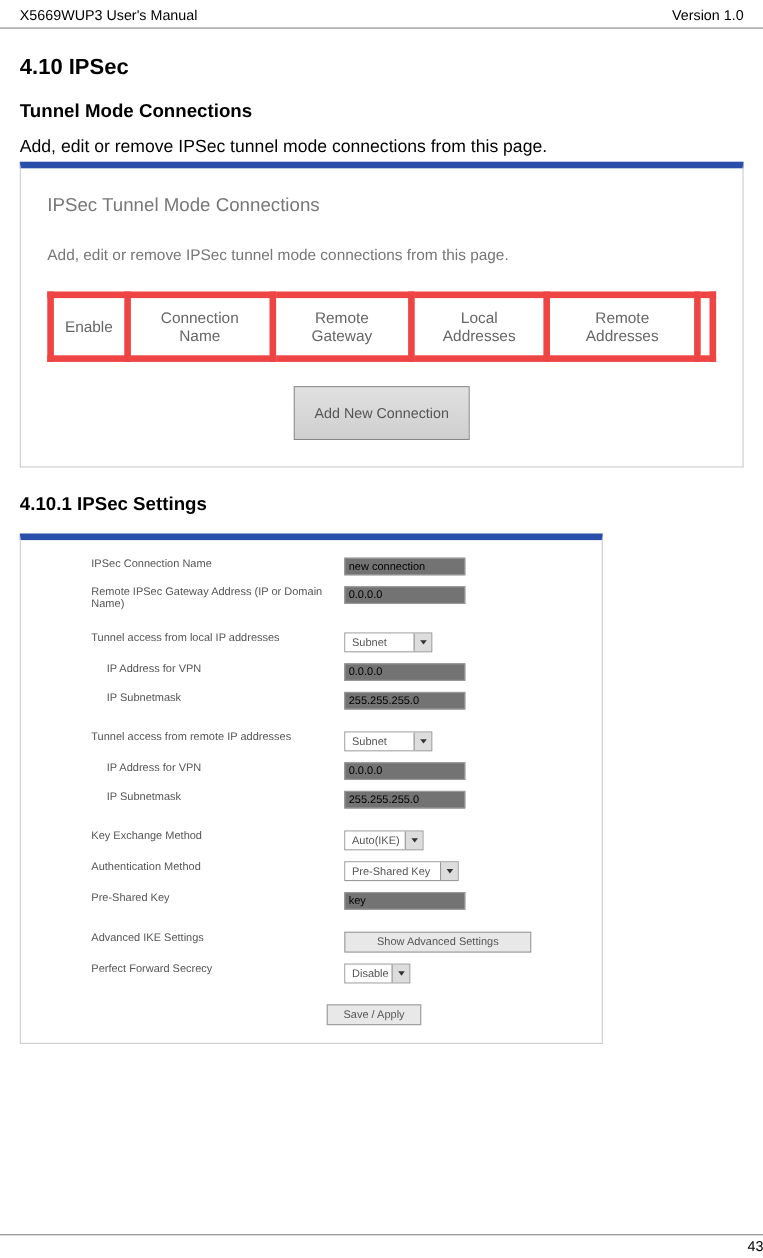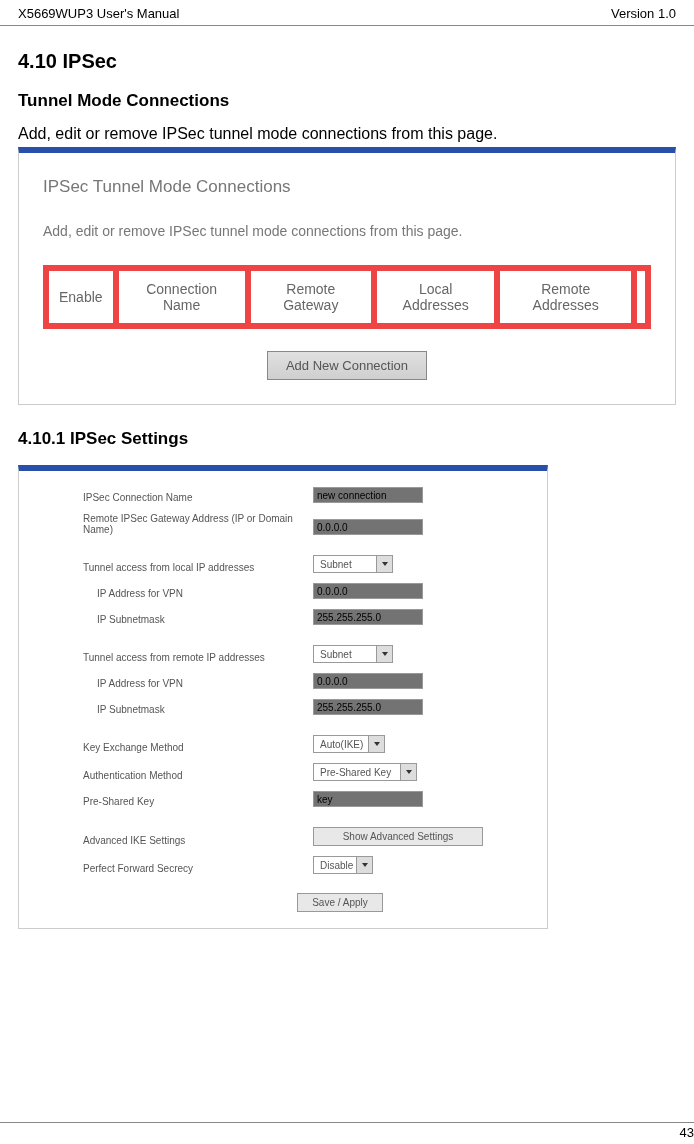--- a/index.html
+++ b/index.html
@@ -66,21 +66,21 @@
     font-size: 14px;
     color: #666;
     font-weight: normal;
     text-align: center;
   }
   table.conn-table th:last-child { width: 14px; padding: 10px 2px; }
   .btn-gray {
     display: inline-block;
     background: linear-gradient(#e0e0e0, #cfcfcf);
     border: 1px solid #888;
-    padding: 6px 18px;
+    padding: 16px 18px;
     font-family: "Trebuchet MS", sans-serif;
     font-size: 13px;
     color: #555;
     cursor: pointer;
   }
   .btn-center { text-align: center; }
   h3.sub2 {
     font-size: 17px;
     font-weight: bold;
     margin-bottom: 16px;
@@ -93,21 +93,21 @@
     font-family: Verdana, sans-serif;
   }
   .panel-settings-title {
     font-size: 11px;
     font-weight: bold;
     color: #444;
     margin-bottom: 18px;
   }
   .form-row {
     display: flex;
-    align-items: flex-end;
+    align-items: flex-start;
     font-size: 10px;
     color: #555;
     margin-bottom: 10px;
     padding-left: 34px;
   }
   .form-row.gap-top { margin-top: 20px; }
   .form-row .label {
     width: 230px;
     flex-shrink: 0;
   }

